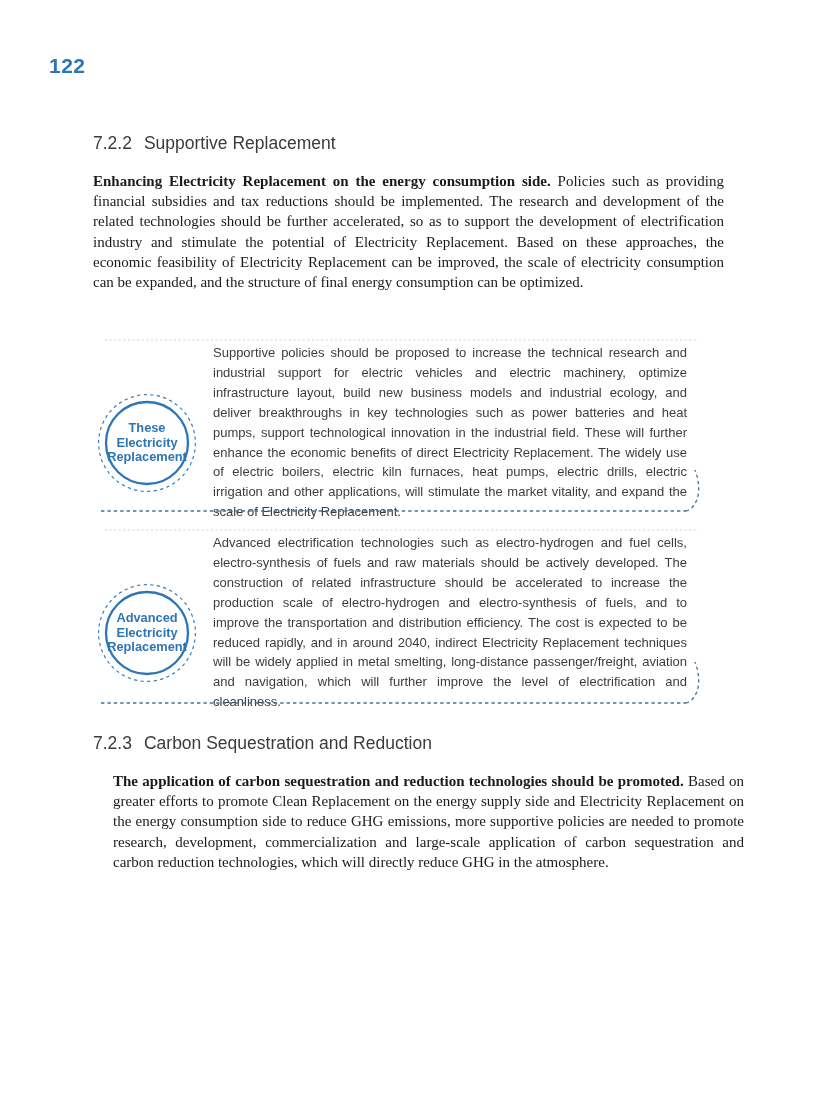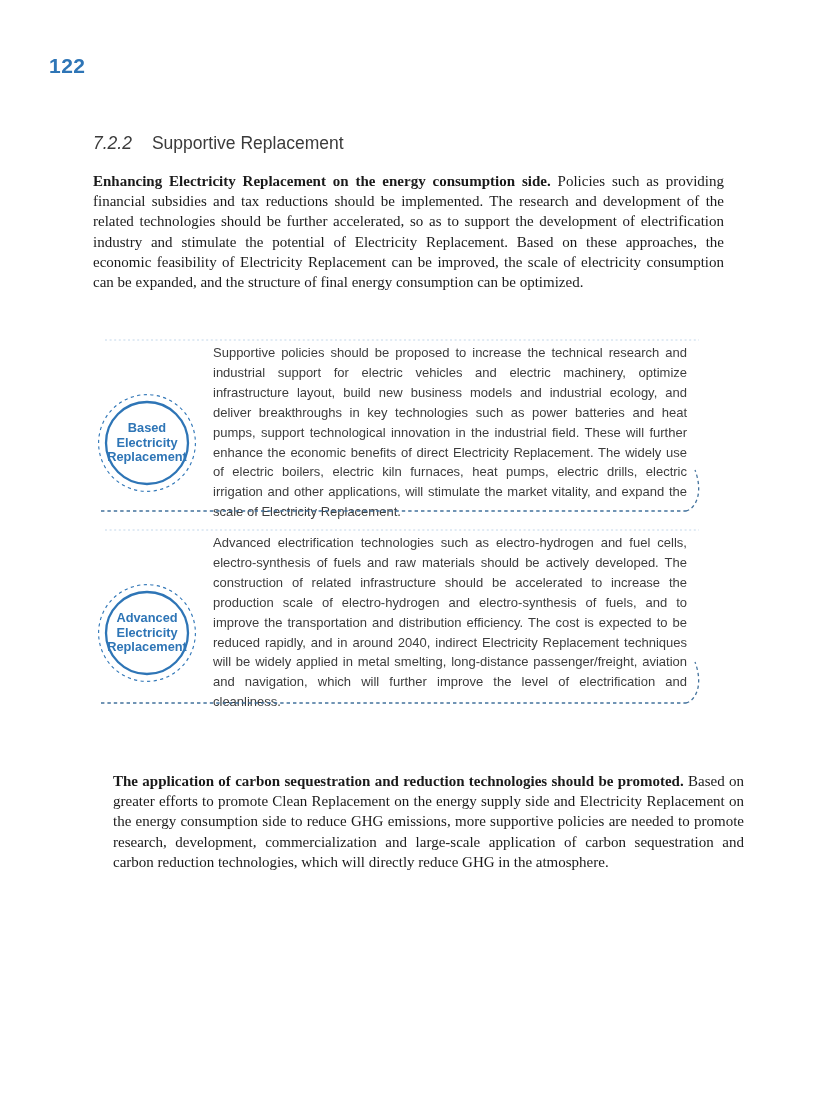--- a/index.html
+++ b/index.html
@@ -18,21 +18,21 @@
     letter-spacing:0.5px;
   }
   .section-heading {
     position:absolute; left:93px;
     font-family:"Liberation Sans", sans-serif;
     font-size:17.5px; font-weight:400; color:#3B3B3B;
     white-space:nowrap;
   }
   #heading-722 { top:133px; }
   #heading-723 { top:733px; }
-  .section-heading .sec-num { margin-right:20px;font-style:italic; }
+  .section-heading .sec-num { margin-right:12px; }
   .body-para {
     position:absolute; left:93px; width:631px;
     font-family:"Liberation Serif", serif;
     font-size:15px; line-height:20.2px; color:#1a1a1a;
     text-align:justify;
   }
   #para-1 { top:171px; }
   #para-2 { top:771px;margin-left:20px; }
   .body-para .lead { font-weight:bold; }
   .callout {
@@ -84,21 +84,21 @@
     <svg class="callout-topline" width="594" height="2" viewBox="0 0 594 2" preserveAspectRatio="none">
       <line x1="0" y1="1" x2="594" y2="1" stroke="#7BA7D0" stroke-width="1" stroke-dasharray="2 2.6" opacity="0.45"></line>
     </svg>
     <div class="callout-text">Supportive policies should be proposed to increase the technical research and industrial support for electric vehicles and electric machinery, optimize infrastructure layout, build new business models and industrial ecology, and deliver breakthroughs in key technologies such as power batteries and heat pumps, support technological innovation in the industrial field. These will further enhance the economic benefits of direct Electricity Replacement. The widely use of electric boilers, electric kiln furnaces, heat pumps, electric drills, electric irrigation and other applications, will stimulate the market vitality, and expand the scale of Electricity Replacement.</div>
     <div class="badge">
       <svg width="100" height="100" viewBox="0 0 100 100">
         <circle cx="50" cy="50" r="48.4" fill="none" stroke="#2E75B6" stroke-width="1.1" stroke-dasharray="3.2 3.4"></circle>
         <circle cx="50" cy="50" r="41" fill="#ffffff" stroke="#2E75B6" stroke-width="2.3"></circle>
       </svg>
       <div class="badge-label">
-        <span>Based</span>
+        <span>These</span>
         <span>Electricity</span>
         <span>Replacement</span>
       </div>
     </div>
     <svg class="callout-bottom" width="612" height="48" viewBox="0 0 612 48">
       <line x1="6" y1="44" x2="591" y2="44" stroke="#41719C" stroke-width="1.3" stroke-dasharray="3.4 3"></line>
       <path d="M591,44 C602,41 608,24 600,3" fill="none" stroke="#41719C" stroke-width="1.3" stroke-dasharray="3.4 3"></path>
     </svg>
   </div>
 
@@ -117,18 +117,21 @@
         <span>Electricity</span>
         <span>Replacement</span>
       </div>
     </div>
     <svg class="callout-bottom" width="612" height="48" viewBox="0 0 612 48">
       <line x1="6" y1="44" x2="591" y2="44" stroke="#41719C" stroke-width="1.3" stroke-dasharray="3.4 3"></line>
       <path d="M591,44 C602,41 608,24 600,3" fill="none" stroke="#41719C" stroke-width="1.3" stroke-dasharray="3.4 3"></path>
     </svg>
   </div>
 
+  <div class="section-heading" id="heading-723">
+    <span class="sec-num">7.2.3</span><span>Carbon Sequestration and Reduction</span>
+  </div>
 
   <div class="body-para" id="para-2">
     <span class="lead">The application of carbon sequestration and reduction technologies should be promoted.</span><span> Based on greater efforts to promote Clean Replacement on the energy supply side and Electricity Replacement on the energy consumption side to reduce GHG emissions, more supportive policies are needed to promote research, development, commercialization and large-scale application of carbon sequestration and carbon reduction technologies, which will directly reduce GHG in the atmosphere.</span>
   </div>
 
 </div>
 
 </body></html>

